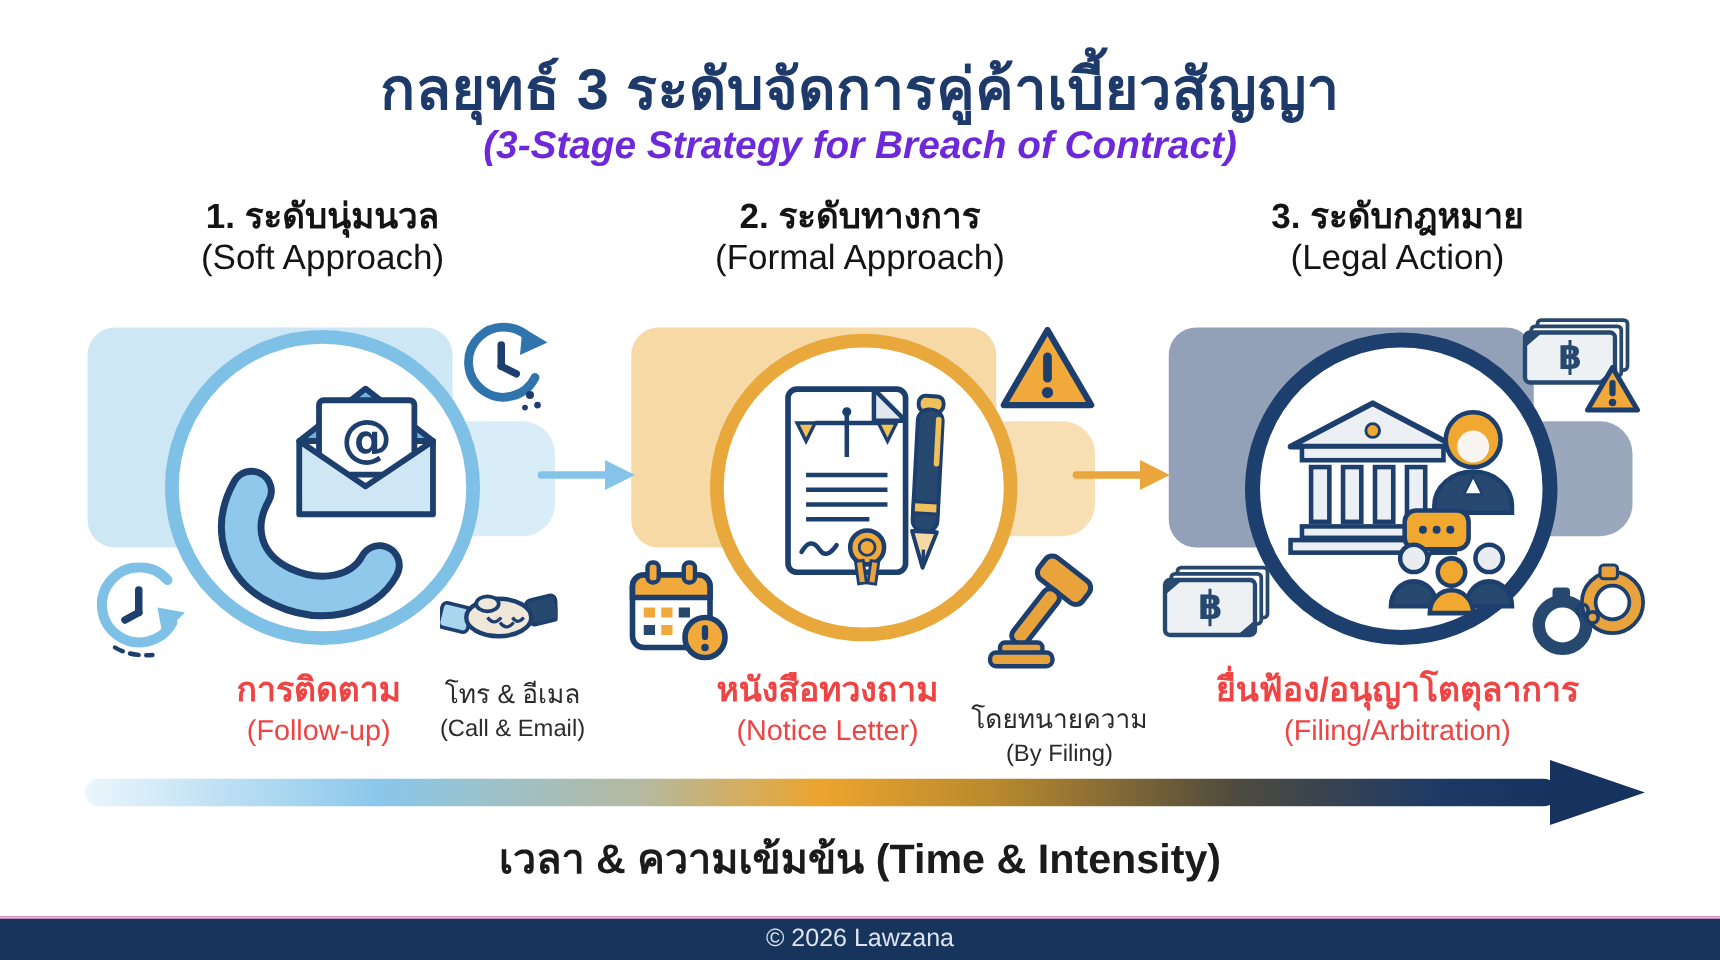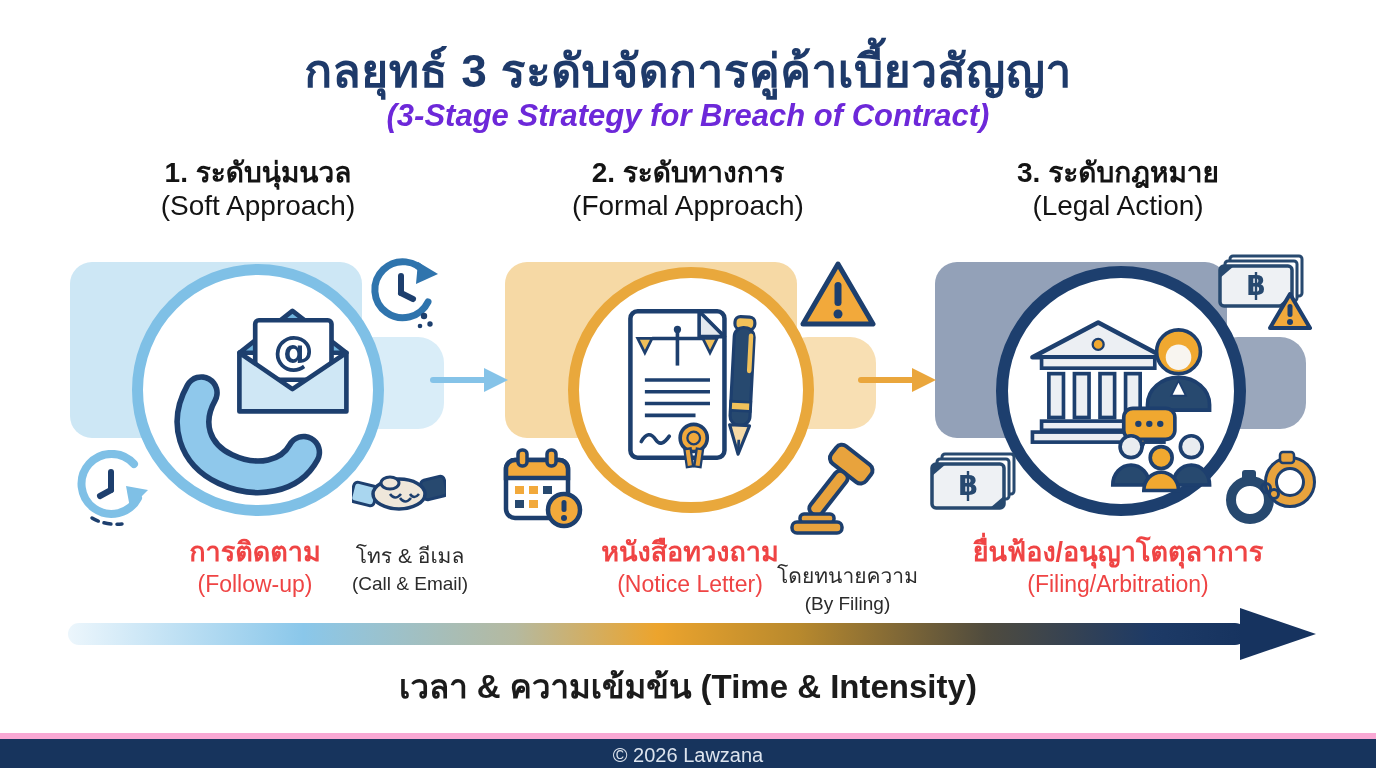--- a/index.html
+++ b/index.html
@@ -41,32 +41,32 @@
 
   
   .cap { position:absolute; text-align:center; color:#ef4444; }
   .cap .c-th { font-size:27px; font-weight:bold; line-height:33px; }
   .cap .c-en { font-size:23px; line-height:31px; }
   .note { position:absolute; text-align:center; color:#2b2b2b; }
   .note .n-th { font-size:21px; line-height:28px; }
   .note .n-en { font-size:19px; line-height:27px; }
   .cap-1 { left:135px; top:536px; width:240px; }
   .note-1 { left:340px; top:542px; width:140px; }
-  .cap-2 { left:570px; top:536px; width:240px; }
+  .cap-2 { left:542px; top:536px; width:240px; }
   .note-2 { left:770px; top:542px; width:155px;margin-top:20px; }
   .cap-3 { left:962px; top:536px; width:312px; }
 
   
   .timeline { position:absolute; left:68px; top:606px; }
   .axis-label { position:absolute; top:660px; left:0; width:100%; text-align:center;
                 font-size:33px; font-weight:bold; color:#1b1b1b; }
 
   
   .footer { position:absolute; left:0; bottom:0; width:100%; height:35px; background:#17345d;
-            border-top:6px solid #f9a8d4; box-sizing:border-box; }
+            border-top:2px solid #f9a8d4; box-sizing:border-box; }
   .footer-text { width:100%; text-align:center; line-height:33px; font-size:20px; color:#dde4ee; }
 </style>
 </head>
 <body>
 
 <div class="canvas">
 
   <div class="title-th">กลยุทธ์ 3 ระดับจัดการคู่ค้าเบี้ยวสัญญา</div>
   <div class="title-en">(3-Stage Strategy for Breach of Contract)</div>
 

